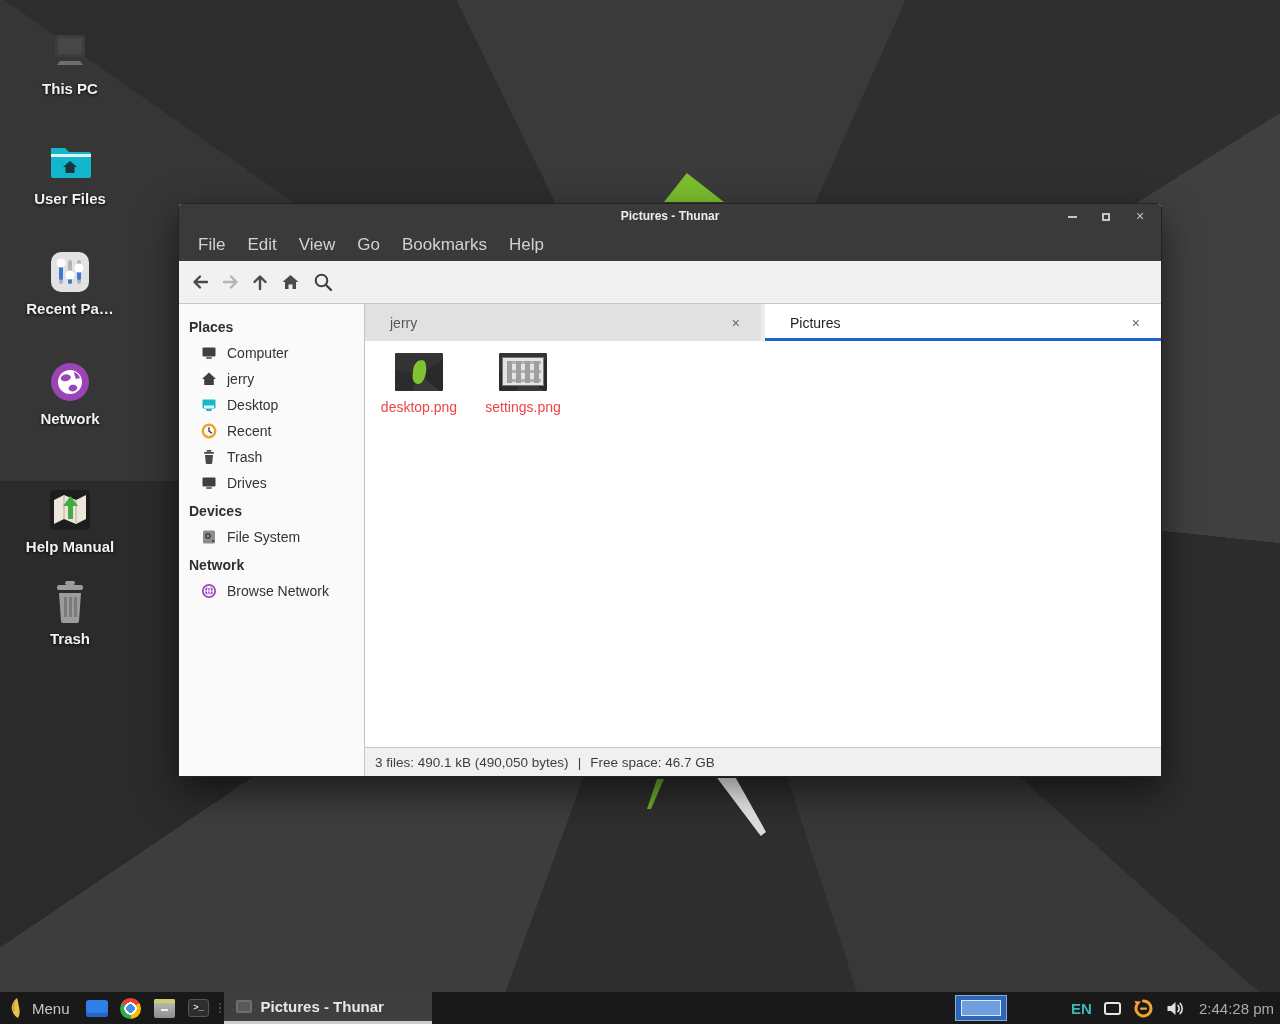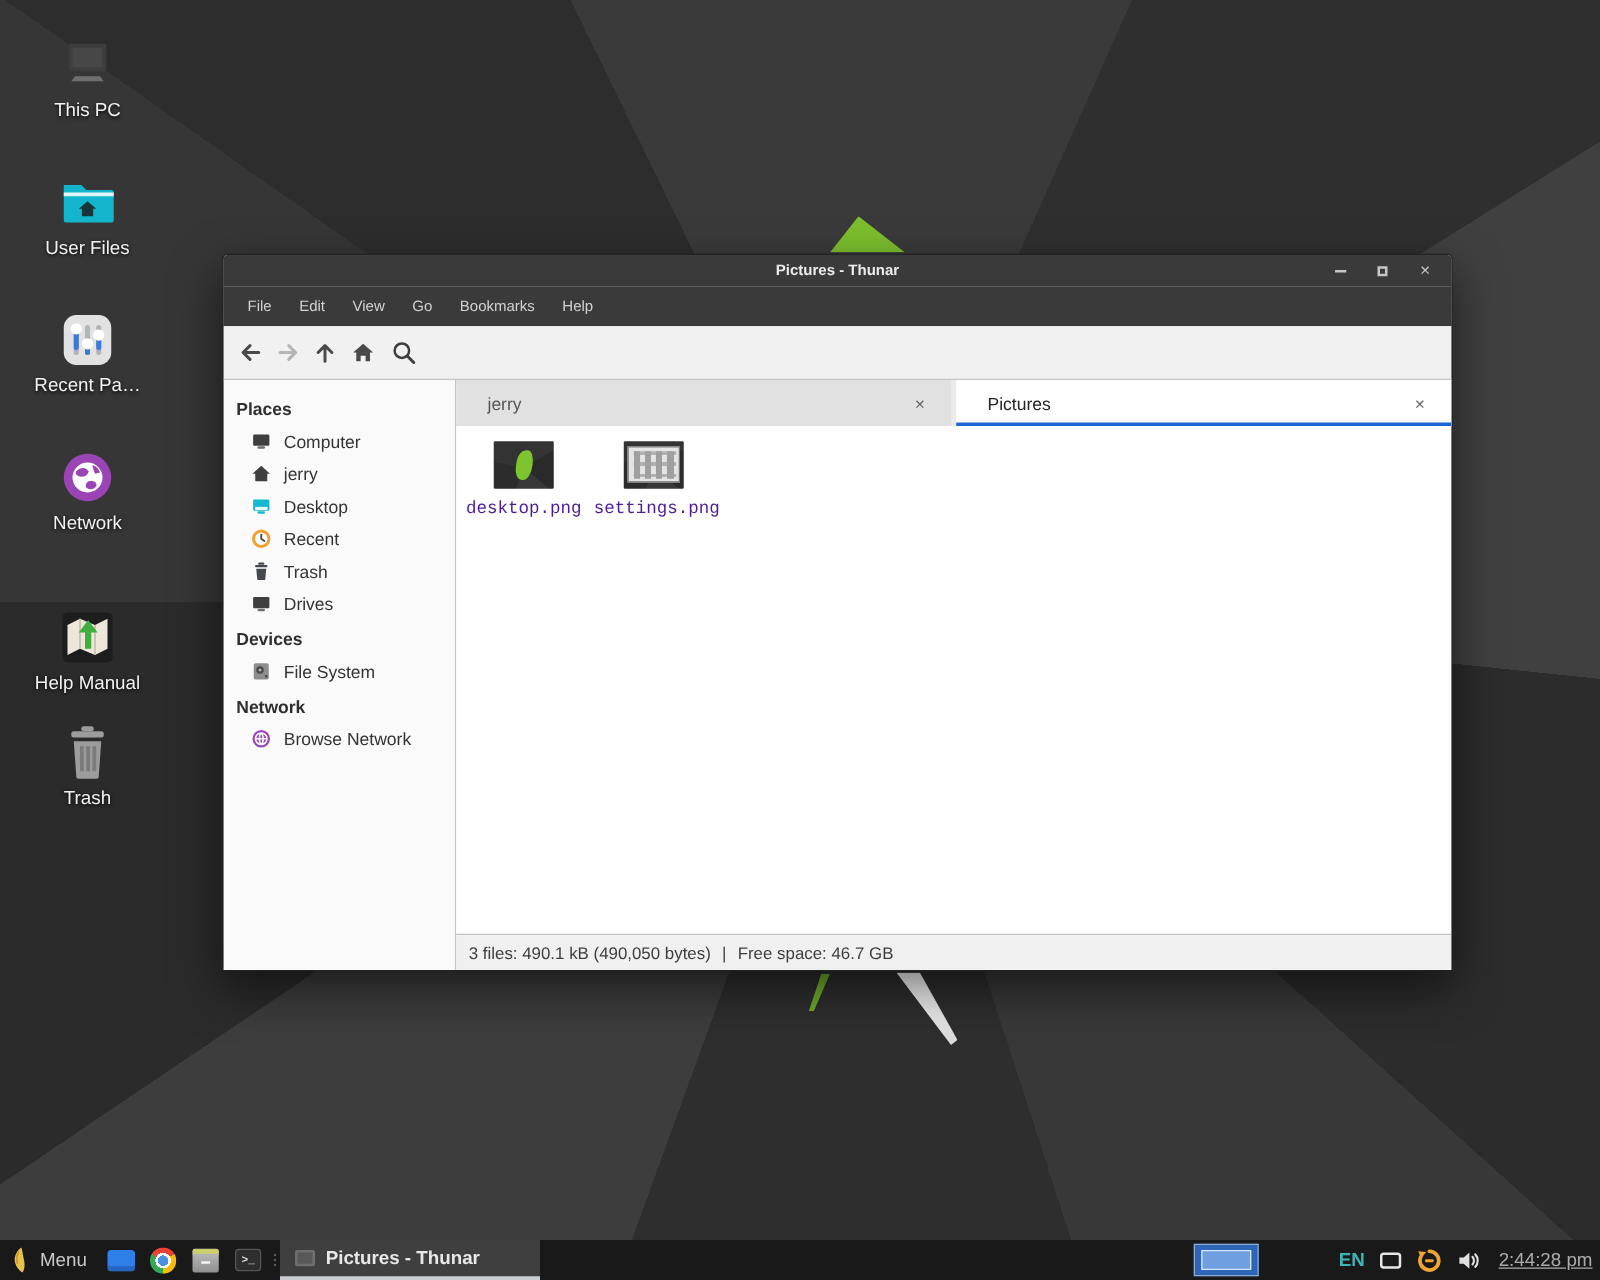--- a/index.html
+++ b/index.html
@@ -20,34 +20,34 @@
     clip-path:polygon(38% 0, 100% 100%, 0 100%); }
   .wp-green-sliver { left:646px; top:779px; width:20px; height:30px; background:#6fae2c;
     clip-path:polygon(55% 0, 90% 0, 25% 100%, 5% 100%); }
   .wp-white-blade { left:714px; top:778px; width:52px; height:58px;
     background:linear-gradient(160deg,#ffffff,#d8d8d8);
     clip-path:polygon(6% 0, 42% 0, 100% 93%, 90% 100%); }
   
   .desk-icons { position:absolute; left:10px; top:0; width:120px; }
   .desk-icon { position:absolute; left:0; width:120px; height:100px; text-align:center; cursor:default; }
   .desk-icon .dico { display:block; margin:0 auto 6px; }
-  .desk-icon .dlabel { color:#f2f2f2; font-size:15px; text-shadow:0 1px 3px rgba(0,0,0,.9); white-space:nowrap; }
+  .desk-icon .dlabel { color:#f2f2f2; font-size:15px; text-shadow:0 1px 3px rgba(0,0,0,.9); white-space:nowrap;font-weight:bold; }
   
   .win { position:absolute; left:178px; top:203px; width:984px; height:574px;
     box-shadow:0 14px 38px rgba(0,0,0,.55); border:1px solid #232323; border-radius:4px 4px 0 0;
     display:flex; flex-direction:column; background:#fff; }
   .titlebar { height:25px; background:#3a3a3a; border-radius:3px 3px 0 0; position:relative;
     text-align:center; line-height:25px; font-size:12px; font-weight:bold; color:#ececec; flex:0 0 25px;}
   .win-controls { position:absolute; right:10px; top:0; height:25px; display:flex; align-items:center; gap:12px; }
   .wc { width:22px; height:22px; display:flex; align-items:center; justify-content:center;
     color:#c6c6c6; font-size:14px; font-weight:normal; cursor:pointer; }
   .wc-min-bar { width:9px; height:2px; background:#c6c6c6; }
   .wc-max-box { width:8px; height:8px; border:2px solid #c6c6c6; }
   .menubar { height:32px; background:#3a3a3a; display:flex; align-items:center; padding-left:8px; flex:0 0 32px; }
-  .menu-item { padding:0 11px; font-size:12px; color:#d2d2d2; line-height:32px; cursor:pointer; }
+  .menu-item { padding:0 11px; font-size:17px; color:#d2d2d2; line-height:32px; cursor:pointer; }
   .toolbar { height:43px; background:#f1f1f1; border-bottom:1px solid #c6c6c6; display:flex;
     align-items:center; padding:0 6px; flex:0 0 43px; }
   .nav-btn { width:30px; height:30px; display:flex; align-items:center; justify-content:center;
     border-radius:3px; cursor:pointer; }
   .pathbar { flex:1; height:29px; margin:0 8px; background:#e7e7e7; border:1px solid #b9b9b9;
     border-radius:2px; display:flex; align-items:center; padding:0 9px; gap:8px;
     font-size:14px; color:#2d2d2d; }
   .search-btn { width:36px; height:30px; display:flex; align-items:center; justify-content:center; cursor:pointer; }
   .win-body { flex:1; display:flex; min-height:0; }
   .sidepane { width:186px; background:#fafafa; border-right:1px solid #c4c4c4; padding-top:8px;
@@ -55,21 +55,21 @@
   .sp-header { font-weight:bold; color:#2f2f2f; padding:7px 10px 5px 10px; }
   .sp-item { display:flex; align-items:center; gap:10px; padding:5px 8px 5px 22px; cursor:pointer; }
   .sp-item svg { flex:0 0 16px; }
   .content { flex:1; display:flex; flex-direction:column; min-width:0; }
   .tabbar { height:37px; background:#ececec; display:flex; gap:4px; flex:0 0 37px; }
   .tab { flex:1; display:flex; align-items:center; padding:0 16px 0 25px; font-size:14px; cursor:pointer; min-width:0; }
   .tab.inactive { background:#e1e1e1; color:#555; }
   .tab.active { background:#ffffff; color:#222; box-shadow:inset 0 -3px 0 0 #1a66d2; }
   .tab-close { margin-left:auto; color:#666; font-size:14px; padding:2px 5px; cursor:pointer; }
   .files { flex:1; background:#fff; padding:10px 6px; display:flex; align-items:flex-start; gap:8px; }
-  .file { width:96px; text-align:center; font-size:14px; color:#4c1d95; cursor:pointer;font-family:Liberation Mono, monospace; }
+  .file { width:96px; text-align:center; font-size:14px; color:#ef4444; cursor:pointer; }
   .thumb { width:48px; height:38px; margin:2px auto 8px; position:relative; overflow:hidden;
     background:conic-gradient(from 0deg at 50% 55%, #343434 0deg 60deg, #2a2a2a 60deg 130deg, #383838 130deg 200deg, #2c2c2c 200deg 280deg, #333333 280deg 360deg);
     border-radius:1px; }
   .blob { position:absolute; background:#7ec431; }
   .blob-a { left:18px; top:7px; width:13px; height:24px; border-radius:62% 38% 55% 45% / 48% 52% 60% 40%; transform:rotate(7deg); }
   .blob-b { left:25px; top:5px; width:11px; height:22px; border-radius:62% 38% 55% 45% / 48% 52% 60% 40%; transform:rotate(7deg); }
   .mini-panel { position:absolute; left:6px; top:8px; width:16px; height:26px; background:#fcfcfc;
     border:1px solid #bbb;
     background-image:repeating-linear-gradient(#fcfcfc 0 2px, #d6d6d6 2px 3px); }
   .settings-inner { position:absolute; left:3px; top:4px; right:3px; bottom:5px; background:#e4e4e4;
@@ -106,21 +106,21 @@
   .task-btn-label { font-size:15px; font-weight:bold; color:#e8e8e8; white-space:nowrap; }
   .task-ico { width:16px; height:13px; background:#585858; border-radius:2px;
     box-shadow:inset 0 0 0 2px #6e6e6e; }
   .tb-right { margin-left:auto; display:flex; align-items:center; height:100%; padding-right:0; }
   .pager { width:52px; height:26px; background:#2c66b8; border:1px solid #8fa9cf; display:flex;
     align-items:center; justify-content:center; cursor:pointer; margin-right:58px; }
   .pager-inner { width:40px; height:16px; background:#6f9fe0; border:1px solid #dce9fb; }
   .tray-item { display:flex; align-items:center; justify-content:center; padding:0 6px; height:100%; cursor:pointer; }
   .kbd-layout { font-size:15px; font-weight:bold; color:#3fb6b6; }
   .disp-icon { width:17px; height:13px; border:2px solid #e6e6e6; border-radius:3px; }
-  .clock { font-size:15px; color:#ababab; padding:0 6px 0 8px; white-space:nowrap; cursor:pointer;text-decoration:underline; }
+  .clock { font-size:15px; color:#ababab; padding:0 6px 0 8px; white-space:nowrap; cursor:pointer; }
 </style>
 </head>
 <body>
 
 <div class="wp-frag wp-green-tri"></div>
 <div class="wp-frag wp-green-sliver"></div>
 <div class="wp-frag wp-white-blade"></div>
 
 <div class="desk-icons">
   <div class="desk-icon" style="top:30px">

